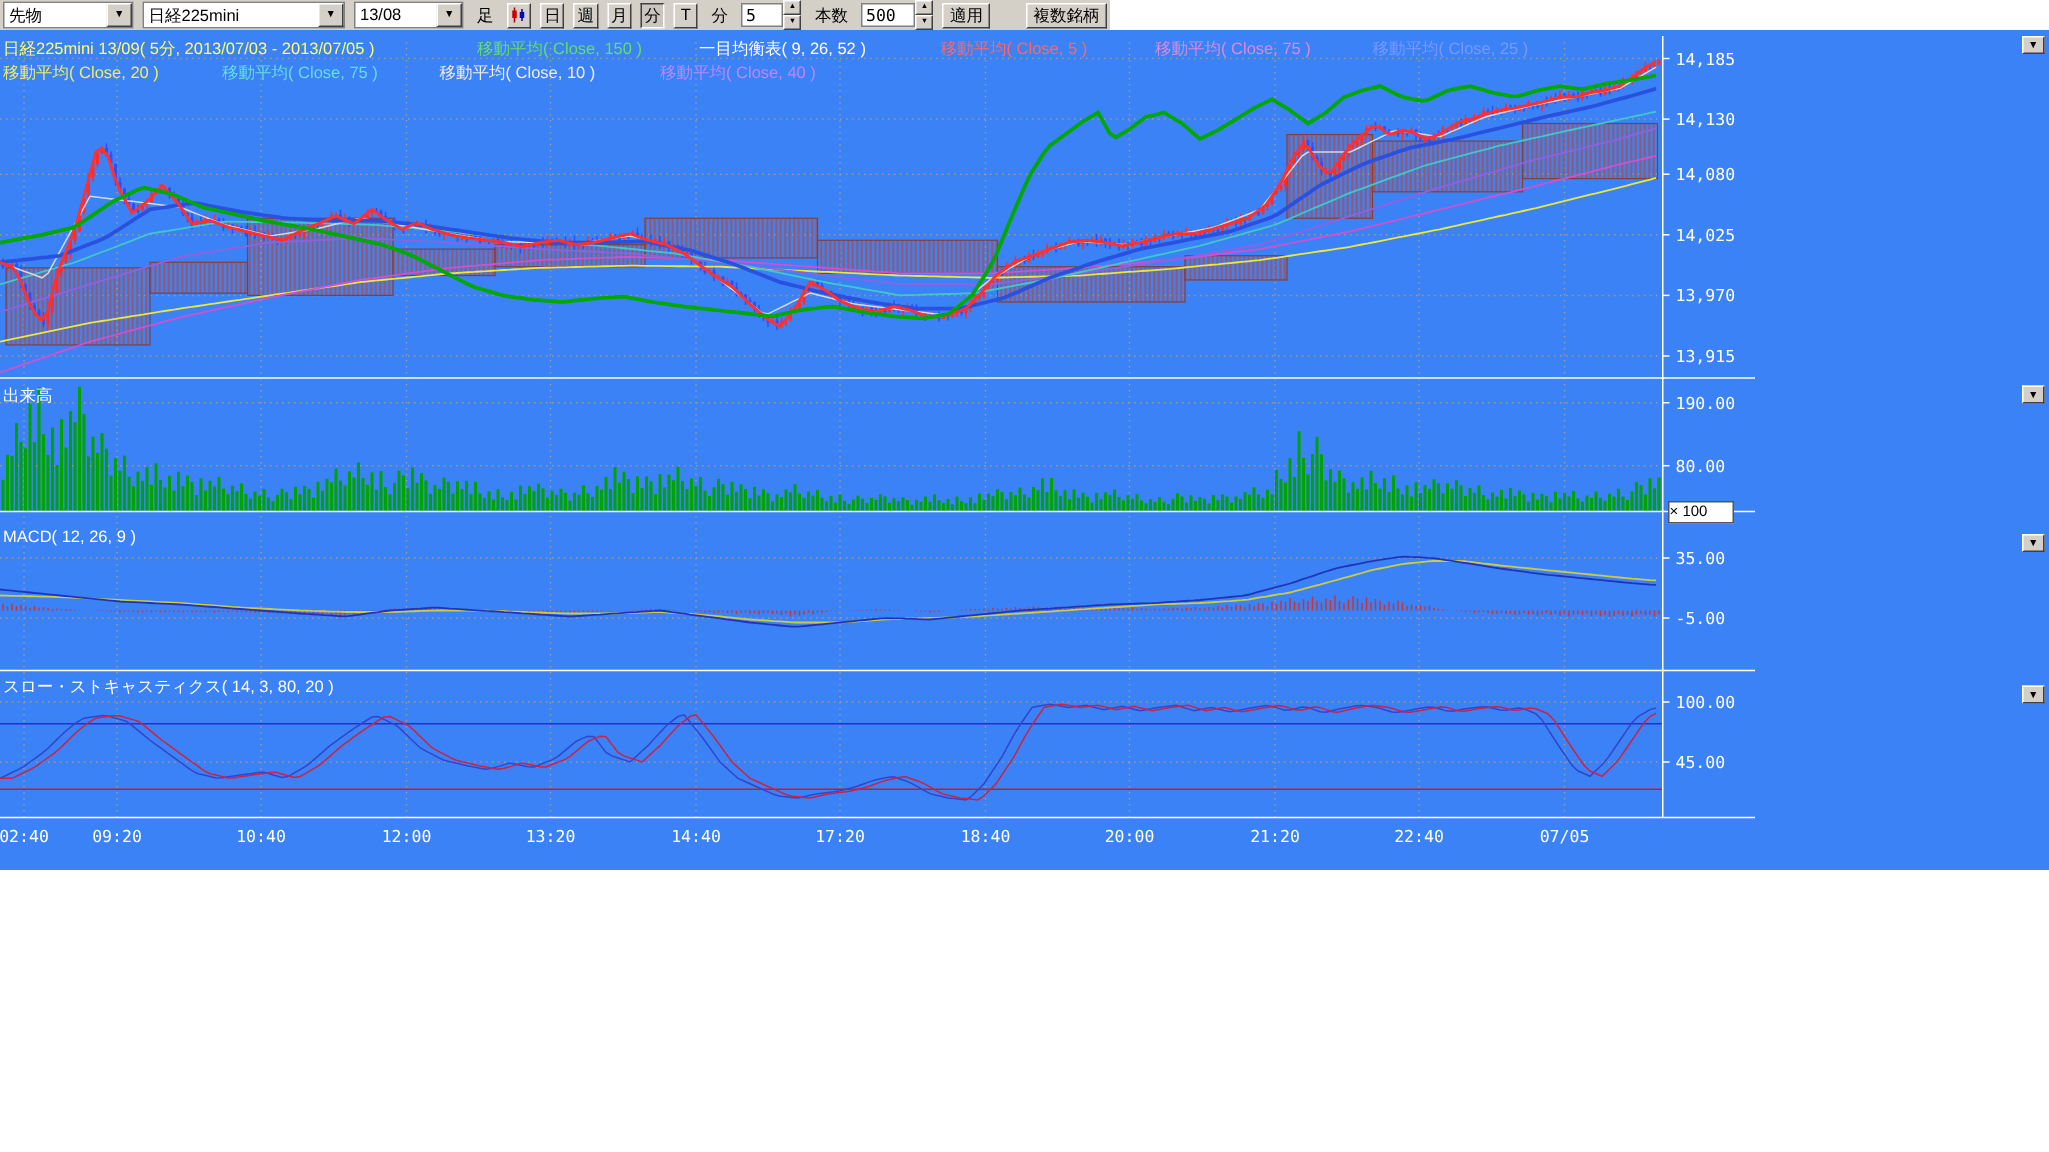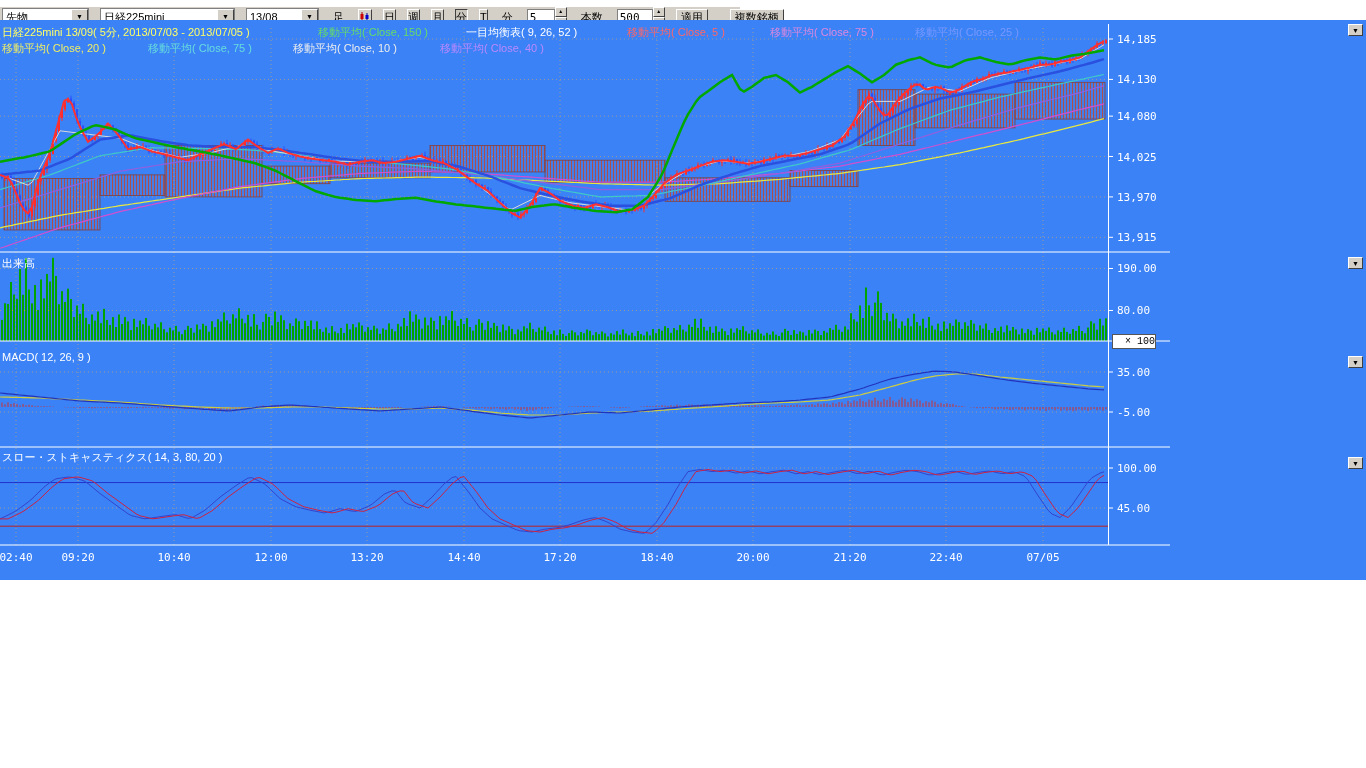--- a/index.html
+++ b/index.html
@@ -1,20 +1,20 @@
 <!DOCTYPE html>
 <html><head>
 <meta charset="utf-8">
 <style>
   html,body{margin:0;padding:0;}
   body{width:1366px;height:768px;background:#ffffff;position:relative;overflow:hidden;
        font-family:"Liberation Sans",sans-serif;font-size:11px;}
   
-  .toolbar{position:absolute;top:7px;left:0;width:740px;height:20px;background:#d4d0c8;
-           display:flex;align-items:center;gap:11px;padding:8px 2px;box-sizing:border-box;}
+  .toolbar{position:absolute;top:0;left:0;width:740px;height:20px;background:#d4d0c8;
+           display:flex;align-items:center;gap:6px;padding:8px 2px;box-sizing:border-box;}
   .dropdown{display:flex;align-items:center;background:#fff;border:1px solid #808080;height:16px;}
   .dd-text{padding:0 3px;white-space:nowrap;overflow:hidden;}
   .w62{width:62px}.w110{width:110px}.w48{width:48px}
   .dd-arrow{width:15px;height:14px;background:#d4d0c8;border-top:1px solid #fff;border-left:1px solid #fff;
             border-right:1px solid #404040;border-bottom:1px solid #404040;font-size:7px;line-height:13px;
             text-align:center;flex:0 0 auto;}
   .tb-label{margin:0 3px;white-space:nowrap;}
   .tb-btn{height:17px;background:#d4d0c8;border-top:1px solid #fff;border-left:1px solid #fff;
           border-right:1px solid #404040;border-bottom:1px solid #404040;font-size:11px;padding:0 4px;
           display:flex;align-items:center;justify-content:center;font-family:"Liberation Sans",sans-serif;
@@ -30,22 +30,22 @@
   .spinner span{height:8px;font-size:5px;line-height:7px;text-align:center;background:#d4d0c8;
                 border-top:1px solid #fff;border-left:1px solid #fff;border-right:1px solid #404040;
                 border-bottom:1px solid #404040;}
   
   .chart{position:absolute;top:20px;left:0;width:1366px;height:560px;background:#3b82f6;}
   .chart svg{position:absolute;top:0;left:0;}
   .pane-btn{position:absolute;left:1348px;width:15px;height:12px;background:#d4d0c8;
             border-top:1px solid #fff;border-left:1px solid #fff;border-right:1px solid #404040;
             border-bottom:1px solid #404040;color:#000;font-size:7px;line-height:11px;text-align:center;box-sizing:border-box;}
   .mult-badge{position:absolute;left:1112px;top:314px;width:42px;height:13px;background:#fff;color:#000;
-              font-size:10px;line-height:13px;text-align:right;border:1px solid #555;box-sizing:content-box;
-              font-family:Liberation Mono, monospace;}
+              font-size:10px;line-height:13px;text-align:left;border:1px solid #555;box-sizing:content-box;
+              font-family:Liberation Sans, sans-serif;}
   .below{position:absolute;top:580px;left:0;width:1366px;height:188px;background:#fff;}
 </style>
 </head>
 <body>
 
 <div class="toolbar">
   <div class="dropdown">
     <span class="dd-text w62">先物</span>
     <span class="dd-arrow">▼</span>
   </div>

